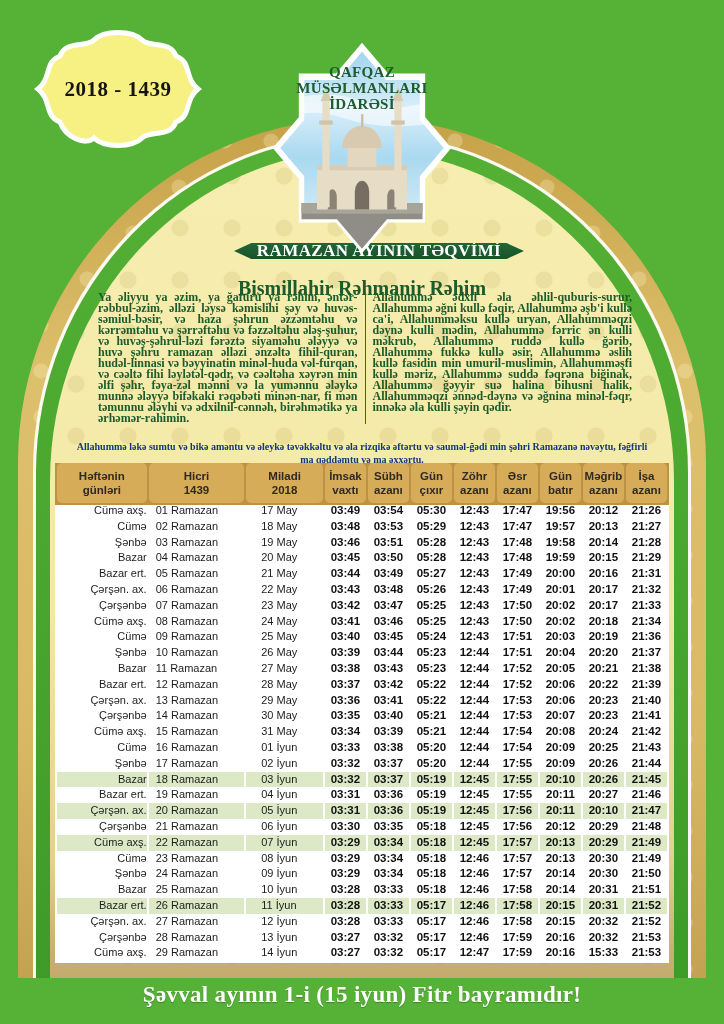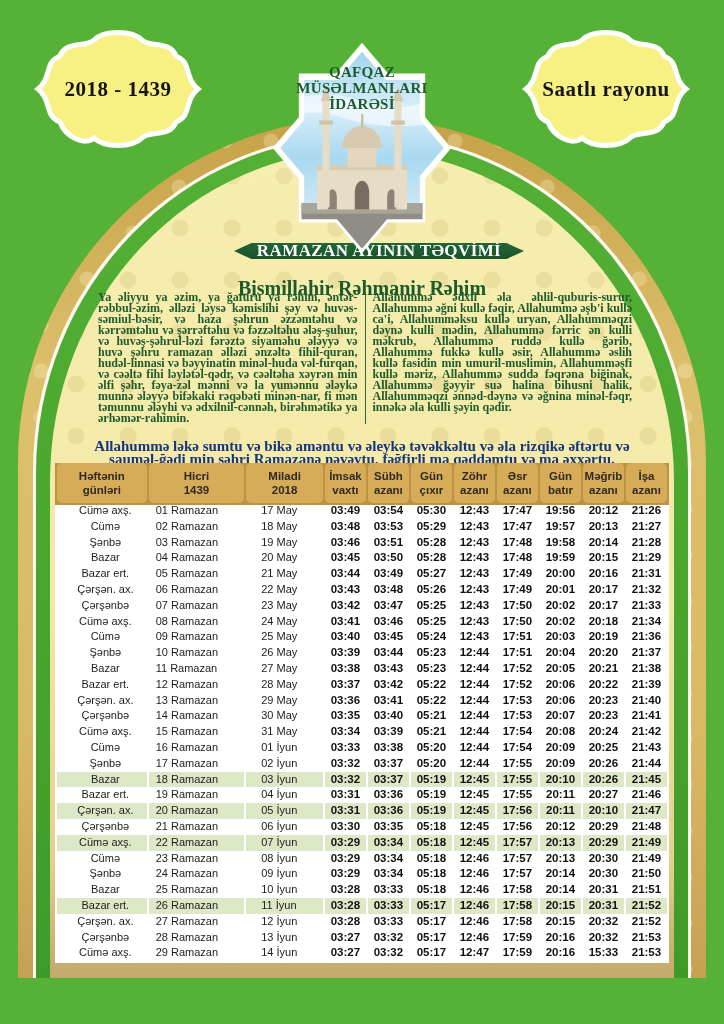--- a/index.html
+++ b/index.html
@@ -67,21 +67,21 @@
   .prayer-cols{
     position:absolute;left:98px;top:292px;width:534px;z-index:3;
     display:flex;color:#1d5b2d;font-weight:bold;font-size:12px;line-height:11px;
     text-align:justify;
   }
   .prayer-col{width:50%;}
   .prayer-col.left{padding-right:7px;}
   .prayer-col.right{padding-left:7px;border-left:1.5px solid #2a6b3a;}
   .prayer-bottom{
     position:absolute;left:70px;top:440px;width:584px;z-index:3;text-align:center;
-    color:#17357e;font-weight:bold;font-size:15px;line-height:13px;
+    color:#17357e;font-weight:bold;font-size:10px;line-height:13px;
   }
   
   .panel{
     position:absolute;left:55px;top:463px;width:614px;height:500px;z-index:3;
     background:#ffffff;
   }
   .panel::before{
     content:"";position:absolute;left:0;right:0;top:0;height:42px;background:#bd9245;
   }
   table.tt{
@@ -90,21 +90,21 @@
   }
   .tt th{
     height:40px;background:#d7ac59;border-radius:5px;
     font-size:11.5px;font-weight:bold;color:#2e2a22;line-height:14px;
     text-align:center;vertical-align:middle;padding:0 1px;
   }
   .tt td{
     height:15.8px;line-height:15.8px;font-size:11px;color:#1c1c1c;
     white-space:nowrap;overflow:hidden;padding:0;
   }
-  .tt td.c-day{text-align:center;padding-left:7px;}
+  .tt td.c-day{text-align:right;padding-left:7px;}
   .tt td.c-hicri{text-align:left;padding-left:7px;}
   .tt td.c-miladi{text-align:left;padding-left:15px;}
   .tt td.c-time{text-align:center;font-weight:bold;font-size:11.5px;color:#111;}
   .tt tr.hl td{background:#dde9c6;}
   
   .footer-note{
     position:absolute;left:0;right:0;top:982px;text-align:center;z-index:3;
     color:#ffffff;font-weight:bold;font-size:23px;letter-spacing:.3px;
     text-shadow:0 1px 1px rgba(0,0,0,.25);
   }
@@ -122,26 +122,20 @@
     </div>
   </div>
 
   <div class="badge badge-left">
     <svg viewBox="0 0 176 122">
       <path d="M 8,61 C 22,50 14,34 30,28 C 36,12 56,20 64,12 C 74,2 102,2 112,12 C 120,20 140,12 146,28 C 162,34 154,50 168,61 C 154,72 162,88 146,94 C 140,110 120,102 112,110 C 102,120 74,120 64,110 C 56,118 36,110 30,94 C 14,88 22,72 8,61 Z" fill="#f7f183" stroke="#ffffff" stroke-width="5"></path>
     </svg>
     <div class="badge-label">2018 - 1439</div>
   </div>
 
-  <div class="badge badge-right">
-    <svg viewBox="0 0 176 122">
-      <path d="M 8,61 C 22,50 14,34 30,28 C 36,12 56,20 64,12 C 74,2 102,2 112,12 C 120,20 140,12 146,28 C 162,34 154,50 168,61 C 154,72 162,88 146,94 C 140,110 120,102 112,110 C 102,120 74,120 64,110 C 56,118 36,110 30,94 C 14,88 22,72 8,61 Z" fill="#f7f183" stroke="#ffffff" stroke-width="5"></path>
-    </svg>
-    <div class="badge-label">Saatlı rayonu</div>
-  </div>
 
   <div class="star">
     <svg viewBox="0 0 200 200" preserveAspectRatio="none">
       <defs>
         <linearGradient id="sky" x1="0" y1="0" x2="0" y2="1">
           <stop offset="0" stop-color="#9ed2ee"></stop>
           <stop offset="0.3" stop-color="#d9eefa"></stop>
           <stop offset="0.55" stop-color="#a9d9f0"></stop>
           <stop offset="1" stop-color="#e9f4fa"></stop>
         </linearGradient>
@@ -595,14 +589,15 @@
             <td class="c-time">12:47</td>
             <td class="c-time">17:59</td>
             <td class="c-time">20:16</td>
             <td class="c-time">15:33</td>
             <td class="c-time">21:53</td>
           </tr>
         </tbody>
     </table>
   </div>
 
+  <div class="footer-note">Şəvval ayının 1-i (15 iyun) Fitr bayramıdır!</div>
 
 </div>
 
 </body></html>

